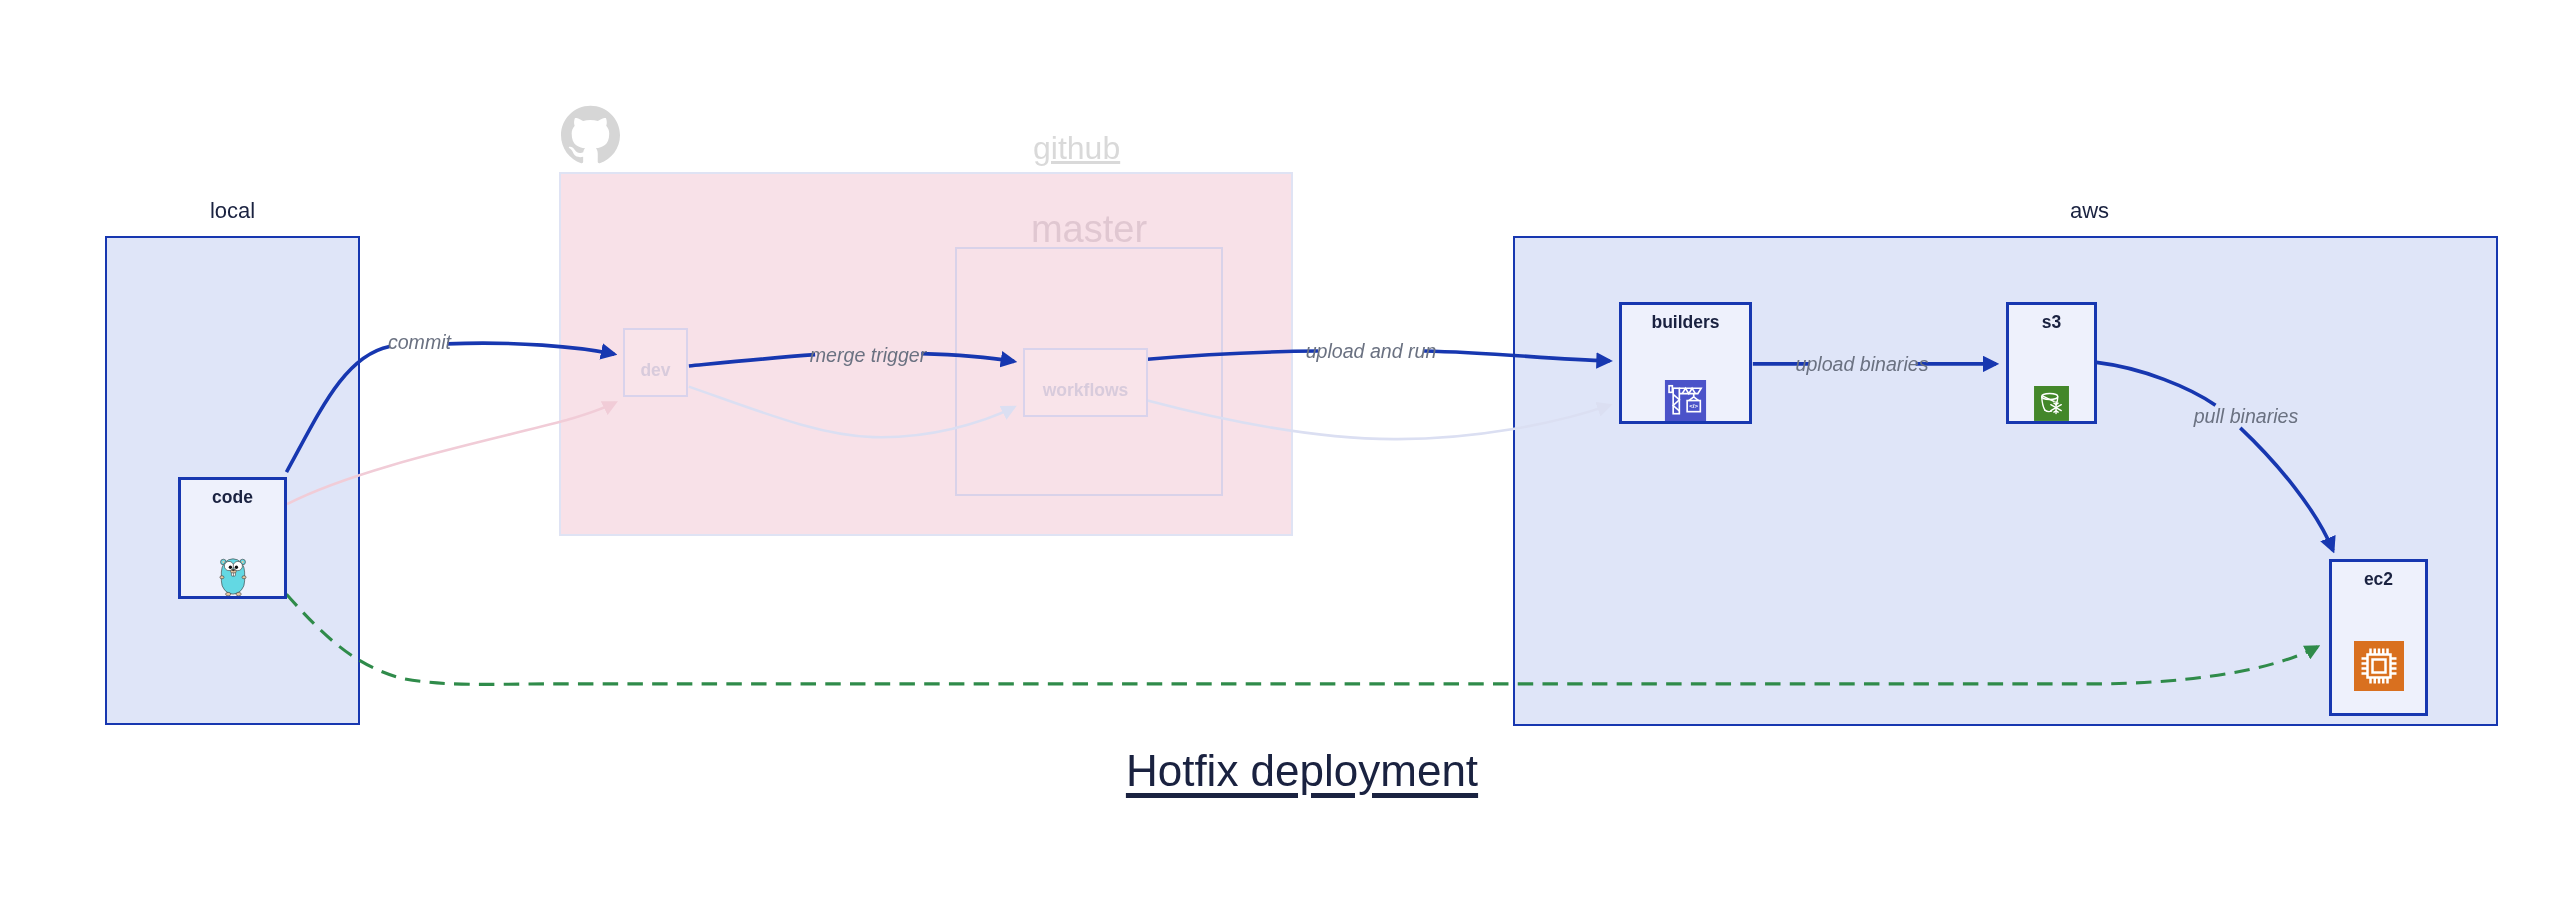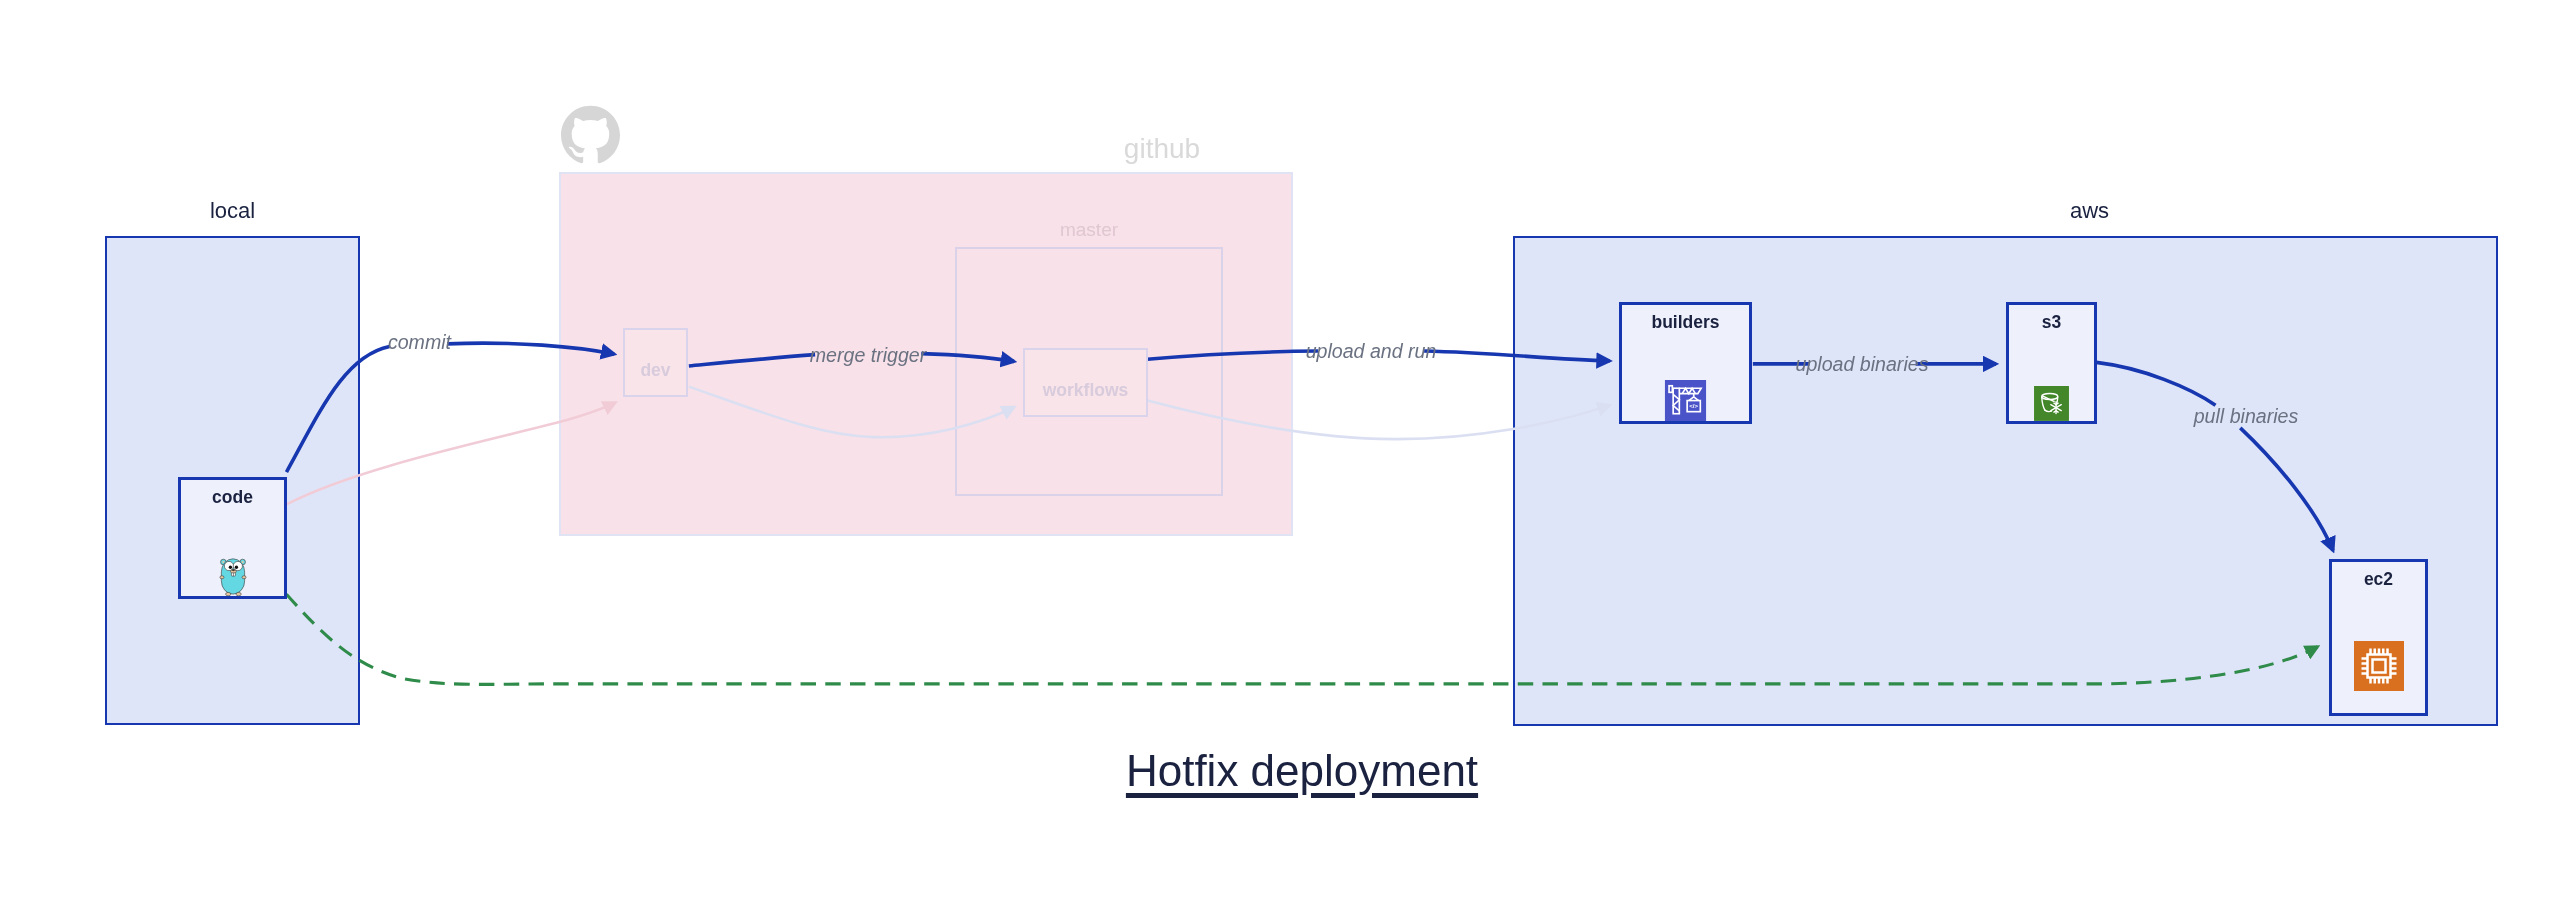--- a/index.html
+++ b/index.html
@@ -6,22 +6,22 @@
   .canvas{
     position:relative;width:2604px;height:902px;background:#ffffff;overflow:hidden;
     font-family:"Liberation Sans","DejaVu Sans",sans-serif;
   }
   .group{position:absolute;box-sizing:border-box;}
   .group.blue{background:var(--container-fill,#dfe5f8);border:2.6px solid var(--blue,#1737b0);}
   .group.pink{background:var(--github-fill,#f8e1e8);border:2.1px solid var(--github-border,#dfe3f4);}
   .group.master{background:transparent;border:2.1px solid var(--master-border,#d9d2e9);}
 
   .glabel{position:absolute;text-align:center;font-size:22px;line-height:33px;color:var(--navy-text,#1a2240);}
-  .glabel.github{color:var(--github-label,#d9d9d9);text-align:center;font-size:28px;}
-  .glabel.master{color:var(--master-label,#e0c7d1);font-size:19px;}
+  .glabel.github{color:var(--github-label,#d9d9d9);text-align:left;font-size:32px;text-decoration:underline;}
+  .glabel.master{color:var(--master-label,#e0c7d1);font-size:38px;}
 
   .node{position:absolute;box-sizing:border-box;background:var(--node-fill,#eef1fc);
     border:3.1px solid var(--blue,#1737b0);display:flex;flex-direction:column;align-items:center;gap:44px;}
   .node.faded{border:2.1px solid var(--faded-node-border,#d9d3ec);background:var(--faded-node-fill,#f9e4ea);justify-content:center;}
   .nlabel{font-weight:700;font-size:17.5px;line-height:20.6px;color:var(--navy-text,#1a2240);margin-top:7.2px;}
   .node.faded .nlabel{color:var(--faded-node-label,#d8cbdc);margin-top:16px;}
 
   .edges{position:absolute;left:0;top:0;}
   .e{fill:none;}
   .e.blue{stroke:var(--blue,#1737b0);stroke-width:7;}

